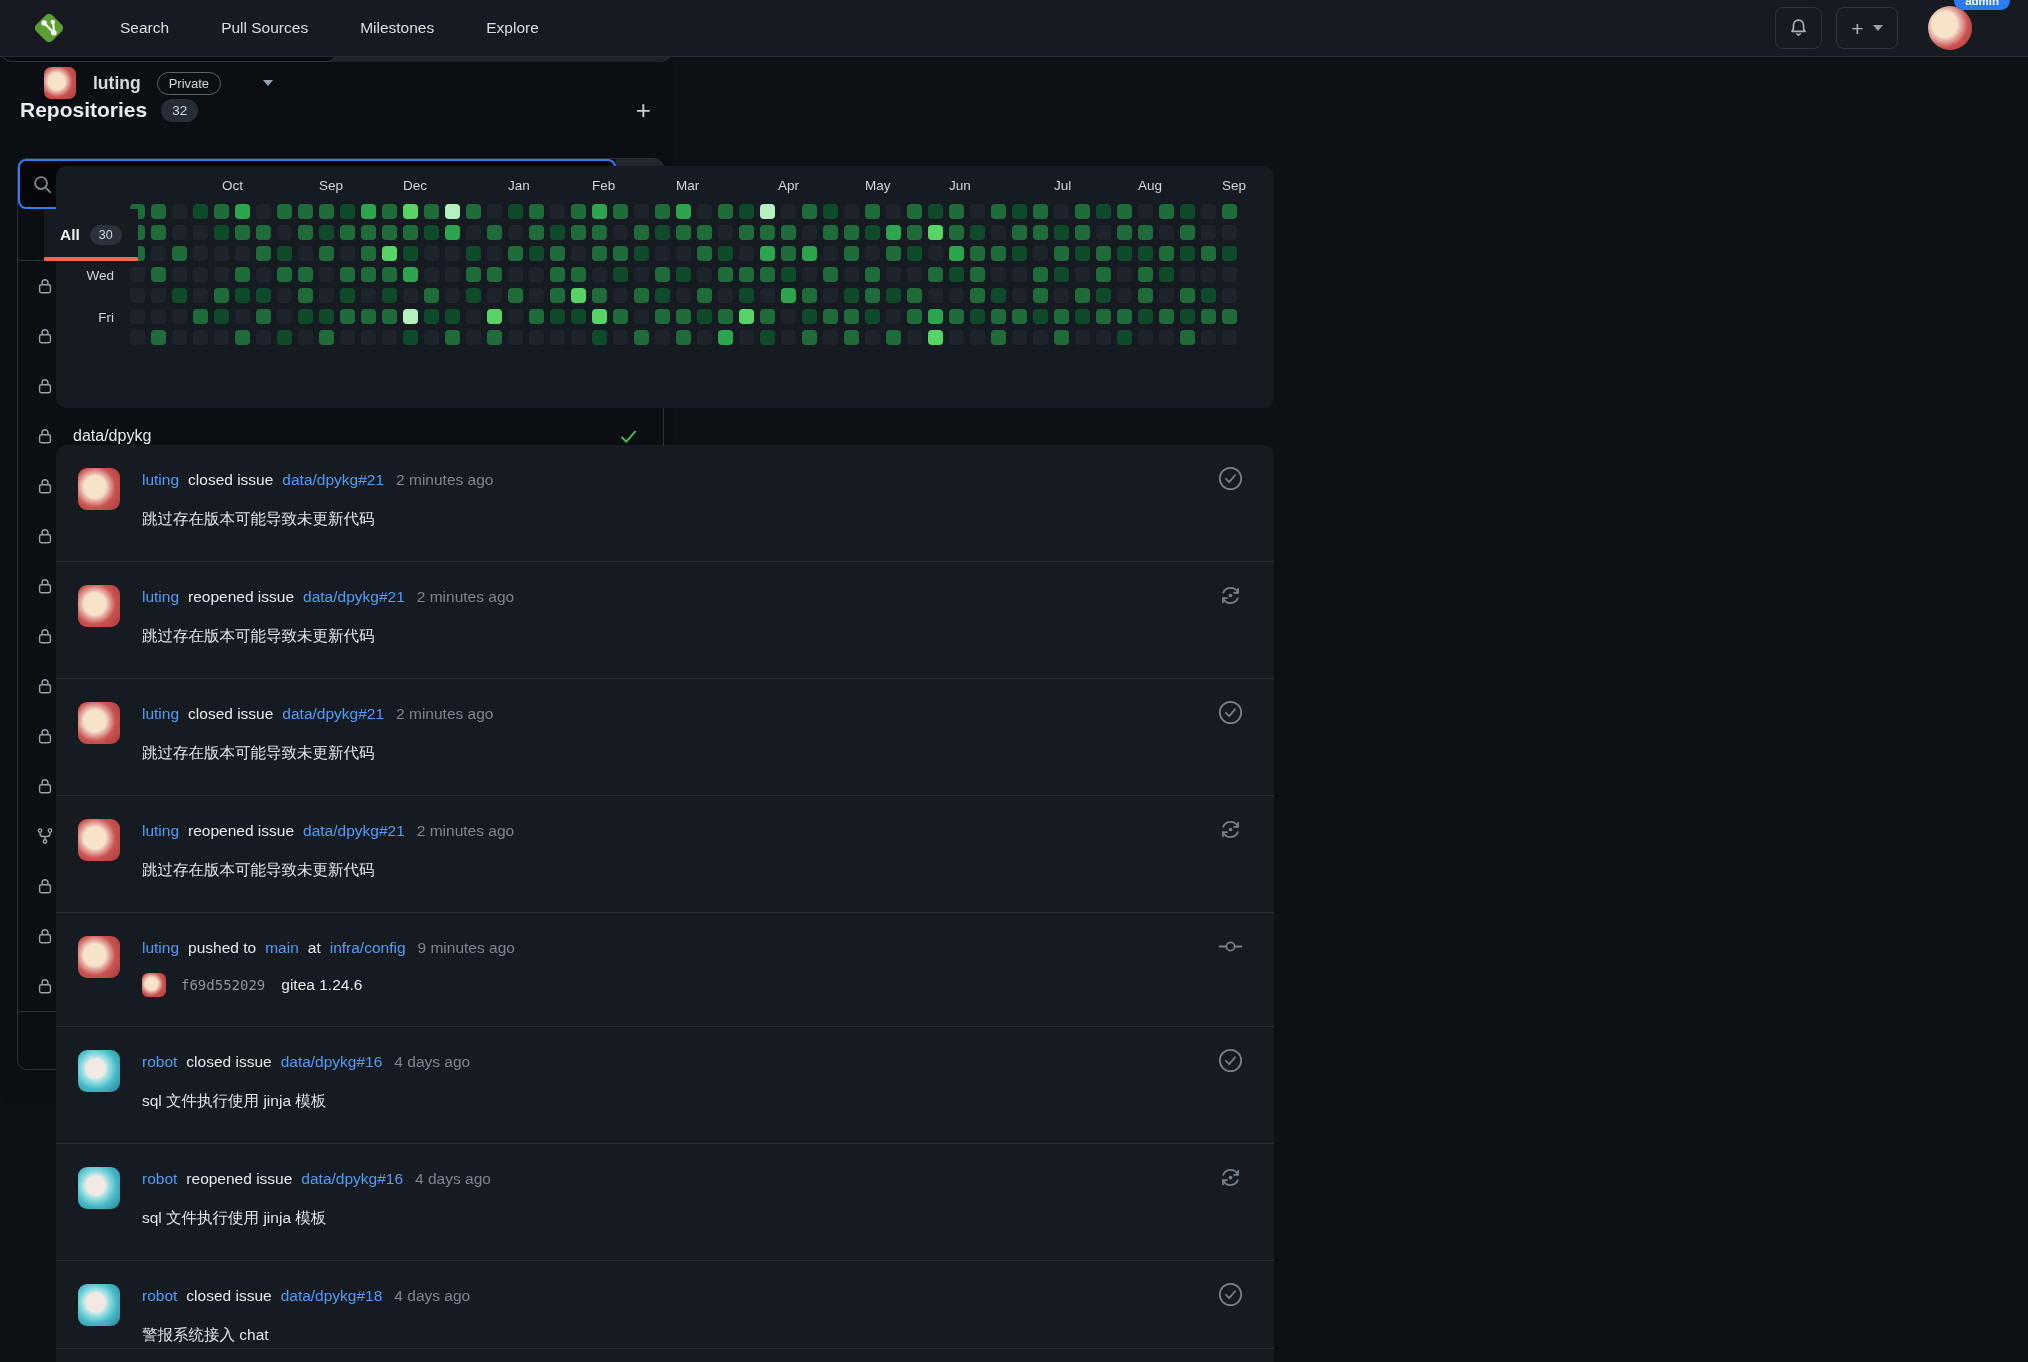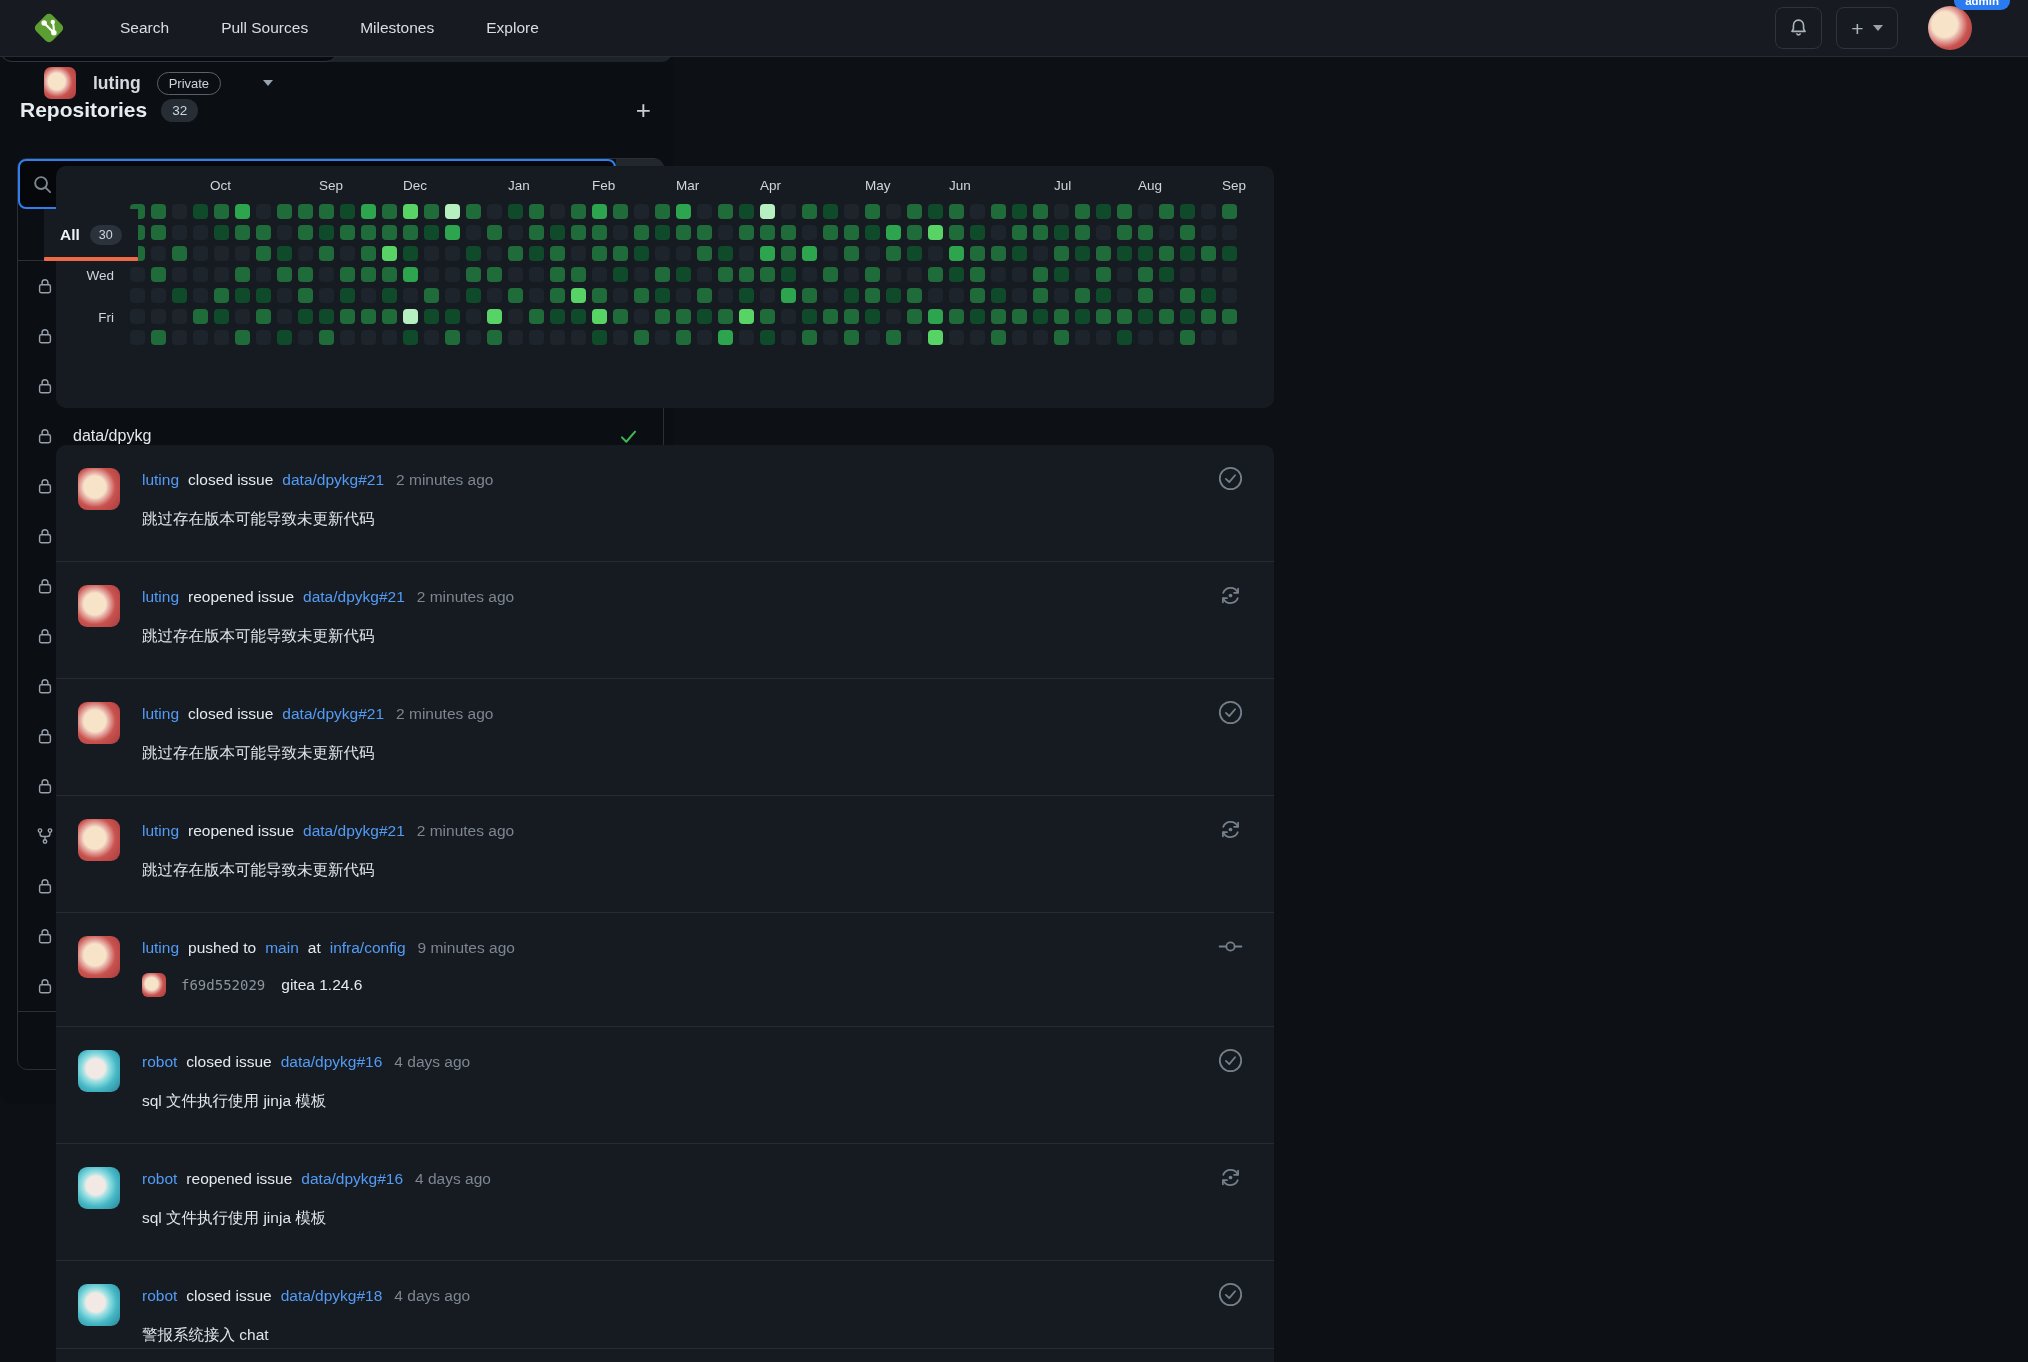--- a/index.html
+++ b/index.html
@@ -154,27 +154,27 @@
 
 <div class="context-row">
   <div class="ctx-avatar"></div>
   <span class="ctx-name">luting</span>
   <span class="private-badge">Private</span>
   <span class="caret ctx-caret"></span>
 </div>
 
 <div class="card" id="heatmap-card">
   <div class="hm-months" id="hm-months">
-      <span class="hm-month" style="left: 80px;">Oct</span>
+      <span class="hm-month" style="left: 92px;">Oct</span>
       <span class="hm-month" style="left: 189px;">Sep</span>
       <span class="hm-month" style="left: 273px;">Dec</span>
       <span class="hm-month" style="left: 378px;">Jan</span>
       <span class="hm-month" style="left: 462px;">Feb</span>
       <span class="hm-month" style="left: 546px;">Mar</span>
-      <span class="hm-month" style="left: 630px;">Apr</span>
+      <span class="hm-month" style="left: 648px;">Apr</span>
       <span class="hm-month" style="left: 735px;">May</span>
       <span class="hm-month" style="left: 819px;">Jun</span>
       <span class="hm-month" style="left: 924px;">Jul</span>
       <span class="hm-month" style="left: 1008px;">Aug</span>
       <span class="hm-month" style="left: 1092px;">Sep</span>
     </div>
   <div class="hm-days" id="hm-days">
       <span class="hm-day" style="top: 22px;">Mon</span>
       <span class="hm-day" style="top: 64px;">Wed</span>
       <span class="hm-day" style="top: 106px;">Fri</span>

